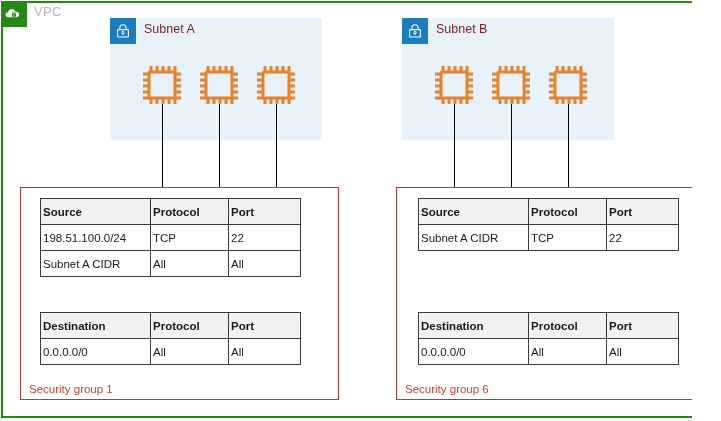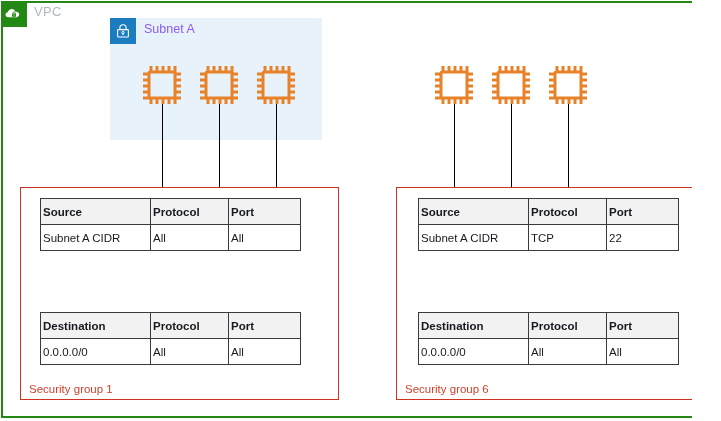--- a/index.html
+++ b/index.html
@@ -65,21 +65,21 @@
     background: #1b7dc0;
     display: flex;
     align-items: center;
     justify-content: center;
   }
   .subnet-label {
     position: absolute;
     left: 34px;
     top: 4px;
     font-size: 12.5px;
-    color: #8b5cf6;
+    color: #7f1d1d;
     white-space: nowrap;
   }
   
   .chip {
     position: absolute;
     width: 46px;
     height: 46px;
     top: 62px;
   }
   
@@ -242,20 +242,31 @@
         <line x1="35" y1="36" x2="42" y2="36"></line>
       </g>
       <rect x="10" y="10" width="26" height="26" rx="1.5" fill="none" stroke="#e8822a" stroke-width="3"></rect>
     </svg>
   </div>
 
   <div class="conn" style="left:162px; top:104px; height:83px;"></div>
   <div class="conn" style="left:219px; top:104px; height:83px;"></div>
   <div class="conn" style="left:276px; top:104px; height:83px;"></div>
 
+  <div class="subnet subnet-b">
+    <div class="subnet-icon">
+      <svg width="18" height="18" viewBox="0 0 18 18">
+        <rect x="3.6" y="7.6" width="10.8" height="7.4" rx="0.8" fill="none" stroke="#ffffff" stroke-width="1.1"></rect>
+        <path d="M5.9 7.6V5.9a3.1 3.1 0 0 1 6.2 0v1.7" fill="none" stroke="#ffffff" stroke-width="1.1"></path>
+        <circle cx="9" cy="10.6" r="1.15" fill="none" stroke="#ffffff" stroke-width="1"></circle>
+        <line x1="9" y1="11.4" x2="9" y2="13.1" stroke="#ffffff" stroke-width="1"></line>
+      </svg>
+    </div>
+    <div class="subnet-label">Subnet B</div>
+  </div>
 
   <div class="chip" style="left:431px;">
     <svg width="46" height="46" viewBox="0 0 46 46">
       <g stroke="#e8822a" stroke-width="3" stroke-linecap="butt">
         <line x1="12" y1="4" x2="12" y2="11"></line>
           <line x1="18" y1="4" x2="18" y2="11"></line>
         <line x1="24" y1="4" x2="24" y2="11"></line>
           <line x1="30" y1="4" x2="30" y2="11"></line>
         <line x1="36" y1="4" x2="36" y2="11"></line>
         <line x1="12" y1="35" x2="12" y2="42"></line>
@@ -348,20 +359,25 @@
       </colgroup>
     <thead>
       <tr>
         <th>Source</th>
         <th>Protocol</th>
         <th>Port</th>
       </tr>
     </thead>
     <tbody>
       <tr>
+        <td>198.51.100.0/24</td>
+        <td>TCP</td>
+        <td>22</td>
+      </tr>
+      <tr>
         <td>Subnet A CIDR</td>
         <td>All</td>
         <td>All</td>
       </tr>
     </tbody>
   </table>
 
   <table class="rules" style="left:40px; top:312px; width:260px;">
     <colgroup>
         <col style="width:110px">

